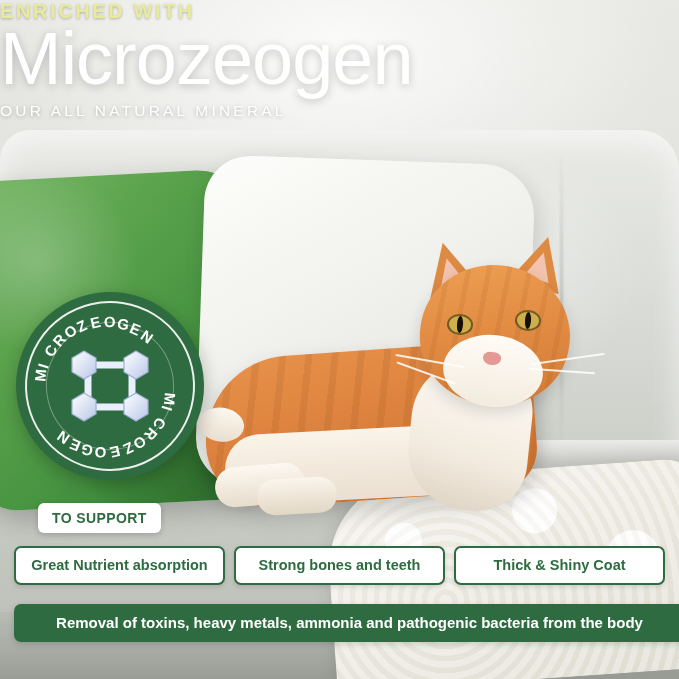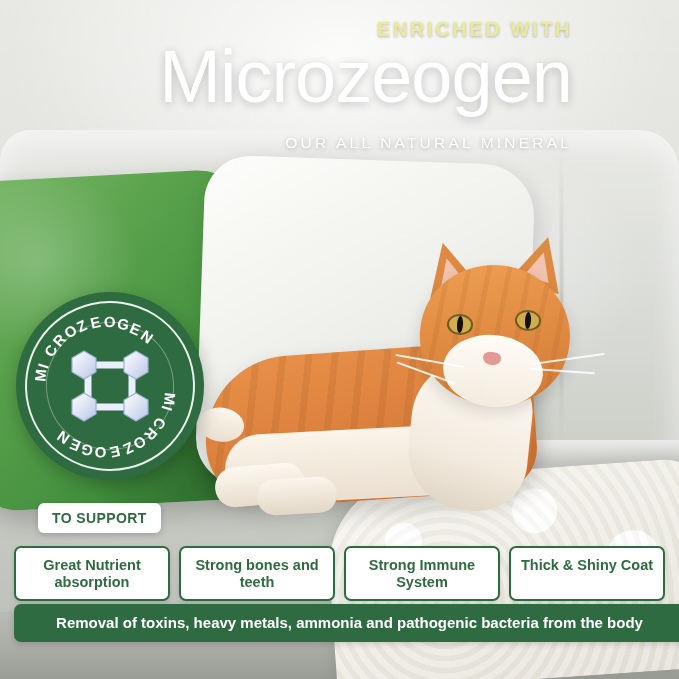--- a/index.html
+++ b/index.html
@@ -222,34 +222,34 @@
     transform: rotate(-3deg);
   }
   .whisk {
     position: absolute; height: 2px;
     background: rgba(255,255,255,0.85);
     border-radius: 2px;
     filter: blur(.3px);
   }
 
   
-  .header { position: absolute; left: 0; top: 0; width: 572px; padding-top: 18px; text-align: right; }
+  .header { position: absolute; left: 0; top: 0; width: 572px; padding-top: 0; text-align: left; }
   .kicker {
     font-size: 20px; letter-spacing: 2.6px; font-weight: 700;
     color: #e9ea9a;
     text-shadow: 0 1px 3px rgba(0,0,0,0.28);
   }
   .brand {
     font-size: 74px; line-height: 0.98; font-weight: 400;
     color: #ffffff; letter-spacing: -1px; margin-top: 0;
     text-shadow: 0 2px 10px rgba(0,0,0,0.22);
   }
   .subtitle {
     font-size: 15.5px; letter-spacing: 3.2px; color: #ffffff; font-weight: 400;
-    margin-top: 20px; text-shadow: 0 1px 4px rgba(0,0,0,0.28);
+    margin-top: 6px; text-shadow: 0 1px 4px rgba(0,0,0,0.28);
   }
 
   
   .seal {
     position: absolute; left: 16px; top: 292px; width: 188px; height: 188px;
     border-radius: 50%;
     background: #2f6b40;
     box-shadow: 0 6px 18px rgba(0,0,0,0.25);
     transform: rotate(-13deg);
   }
@@ -397,18 +397,17 @@
         <polygon points="78,50 90,57 90,71 78,78 66,71 66,57"></polygon>
       </g>
     </svg>
   </div>
 
   <div class="to-support">TO SUPPORT</div>
 
   <div class="benefits">
     <div class="benefit">Great Nutrient absorption</div>
     <div class="benefit">Strong bones and teeth</div>
-    <div class="benefit">Strong Immune System</div>
     <div class="benefit">Thick &amp; Shiny Coat</div>
   </div>
 
   <div class="footer-band">Removal of toxins, heavy metals, ammonia and pathogenic bacteria from the body</div>
 </div>
 
 </body></html>

